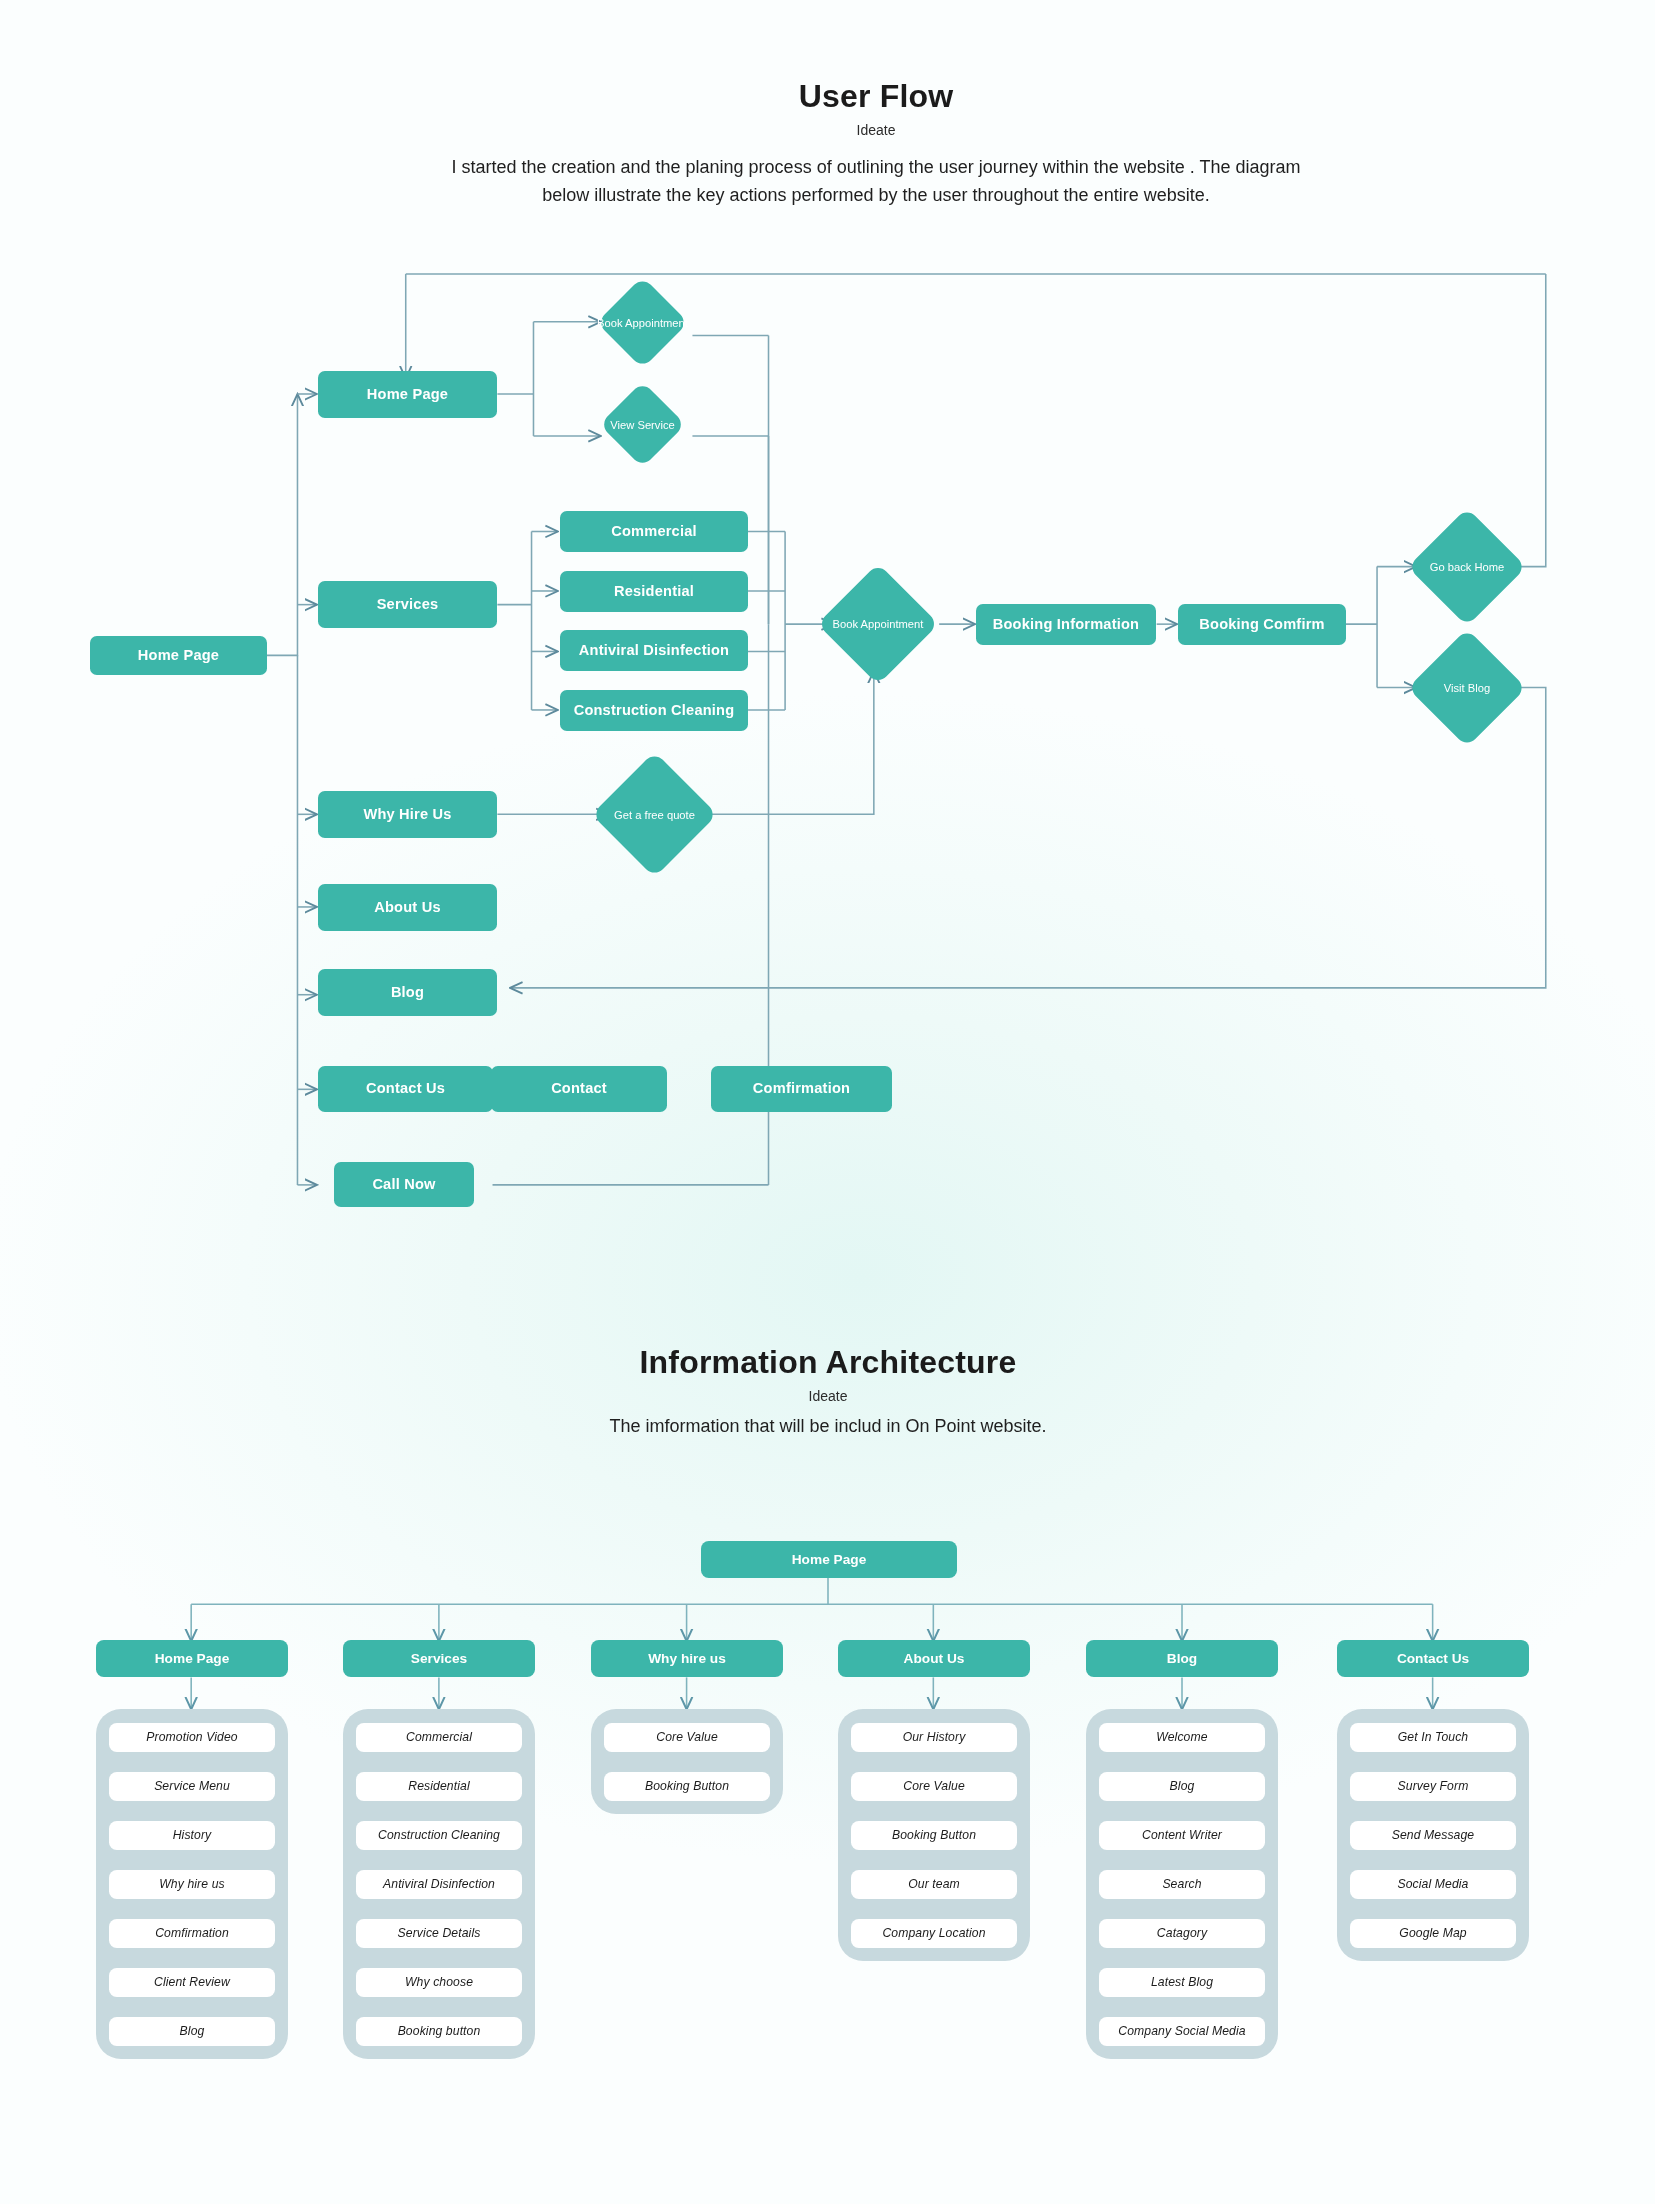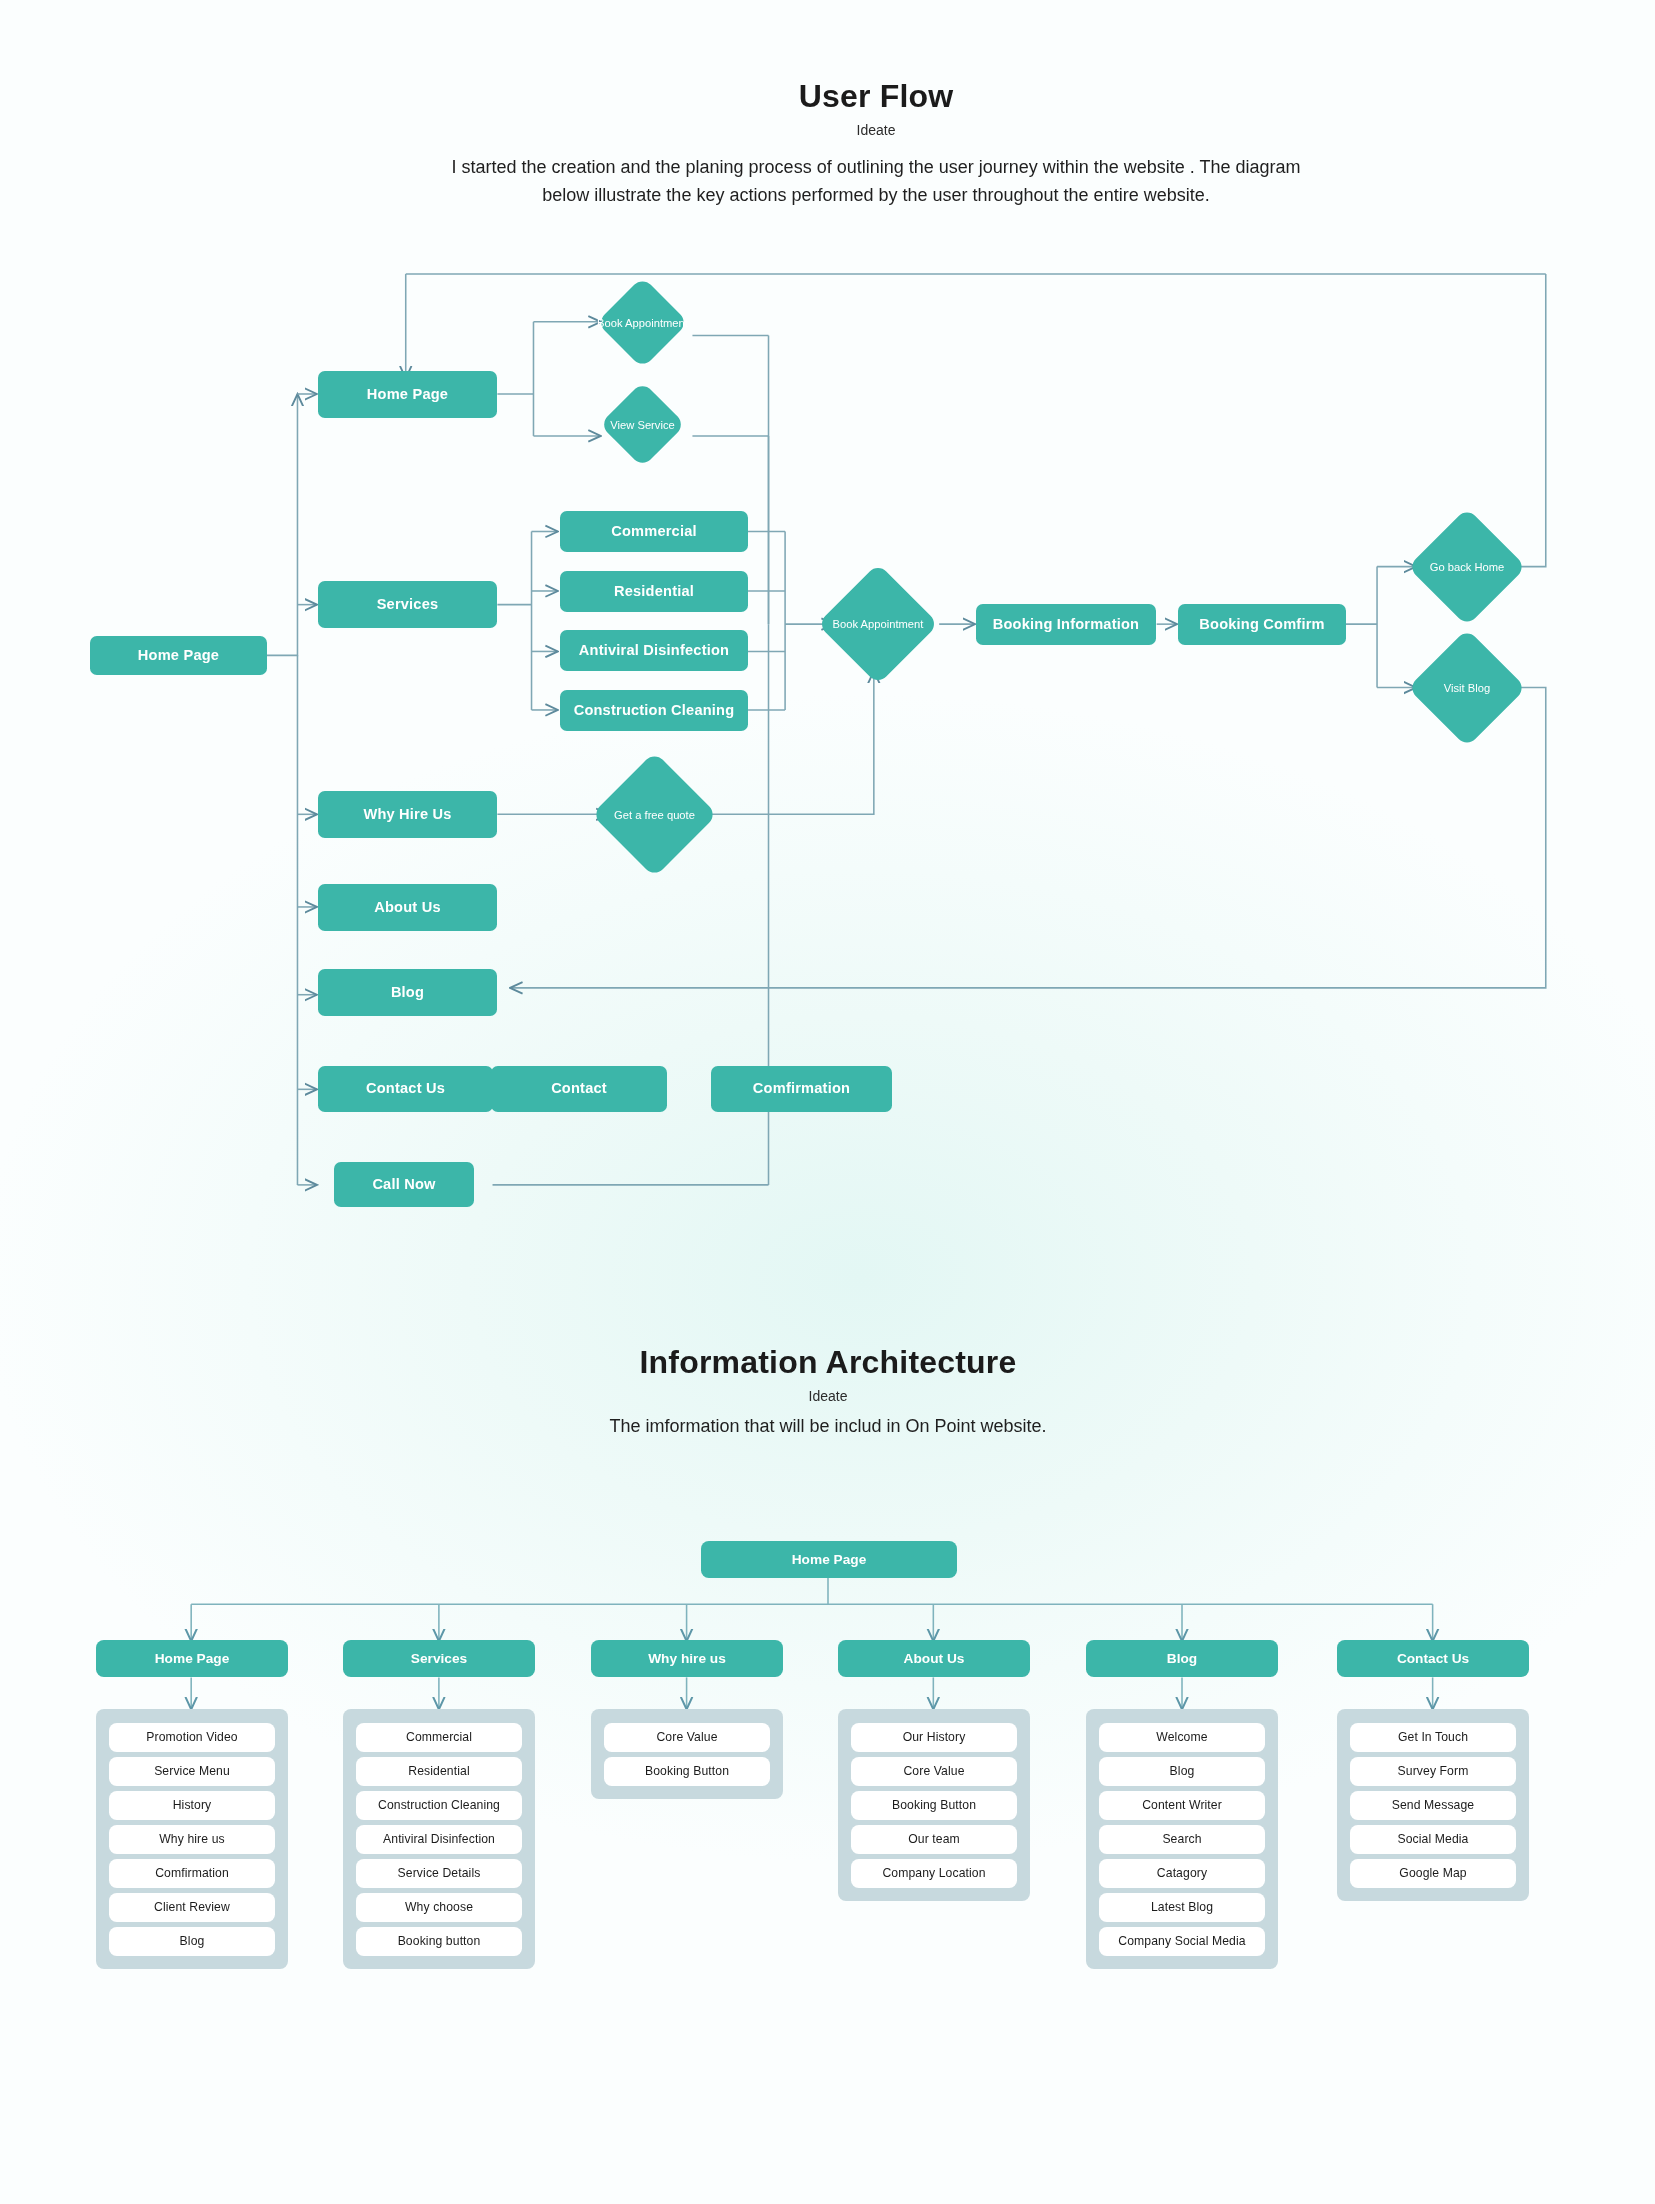--- a/index.html
+++ b/index.html
@@ -72,23 +72,23 @@
     background: #3cb6a9;
     color: #fff;
     border-radius: 7.8px;
     display: flex; align-items: center; justify-content: center;
     font-size: 13.7px; font-weight: 600;
     height: 37px;
   }
   .ia-panel {
     position: absolute;
     background: #c7d9de;
-    border-radius: 8px;
+    border-radius: 25px;
     padding: 13.7px 12.7px;
-    display: flex; flex-direction: column; gap: 5px;
+    display: flex; flex-direction: column; gap: 20px; font-style: italic;
   }
   .ia-item {
     background: #ffffff;
     border-radius: 7.8px;
     height: 29px;
     display: flex; align-items: center; justify-content: center;
     font-size: 12.2px;
     color: #1c1c1c;
     letter-spacing: 0.1px;
   }

